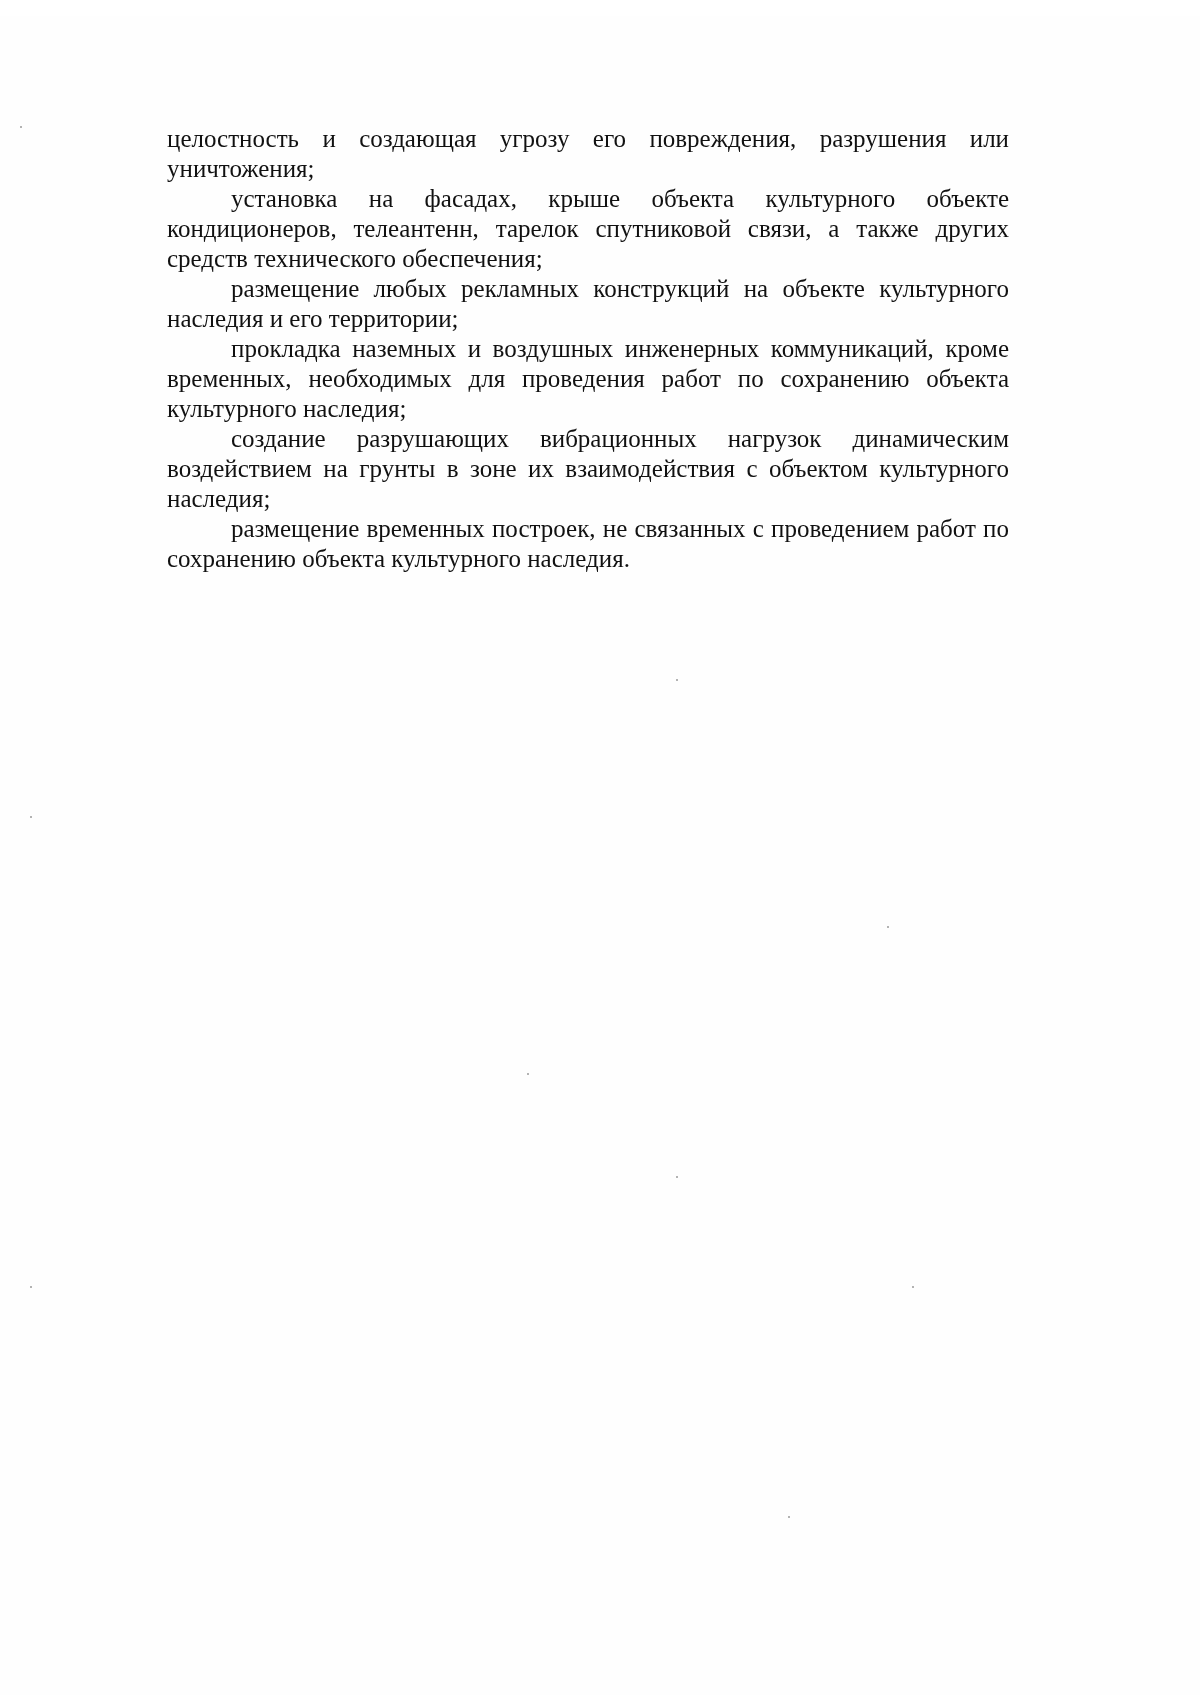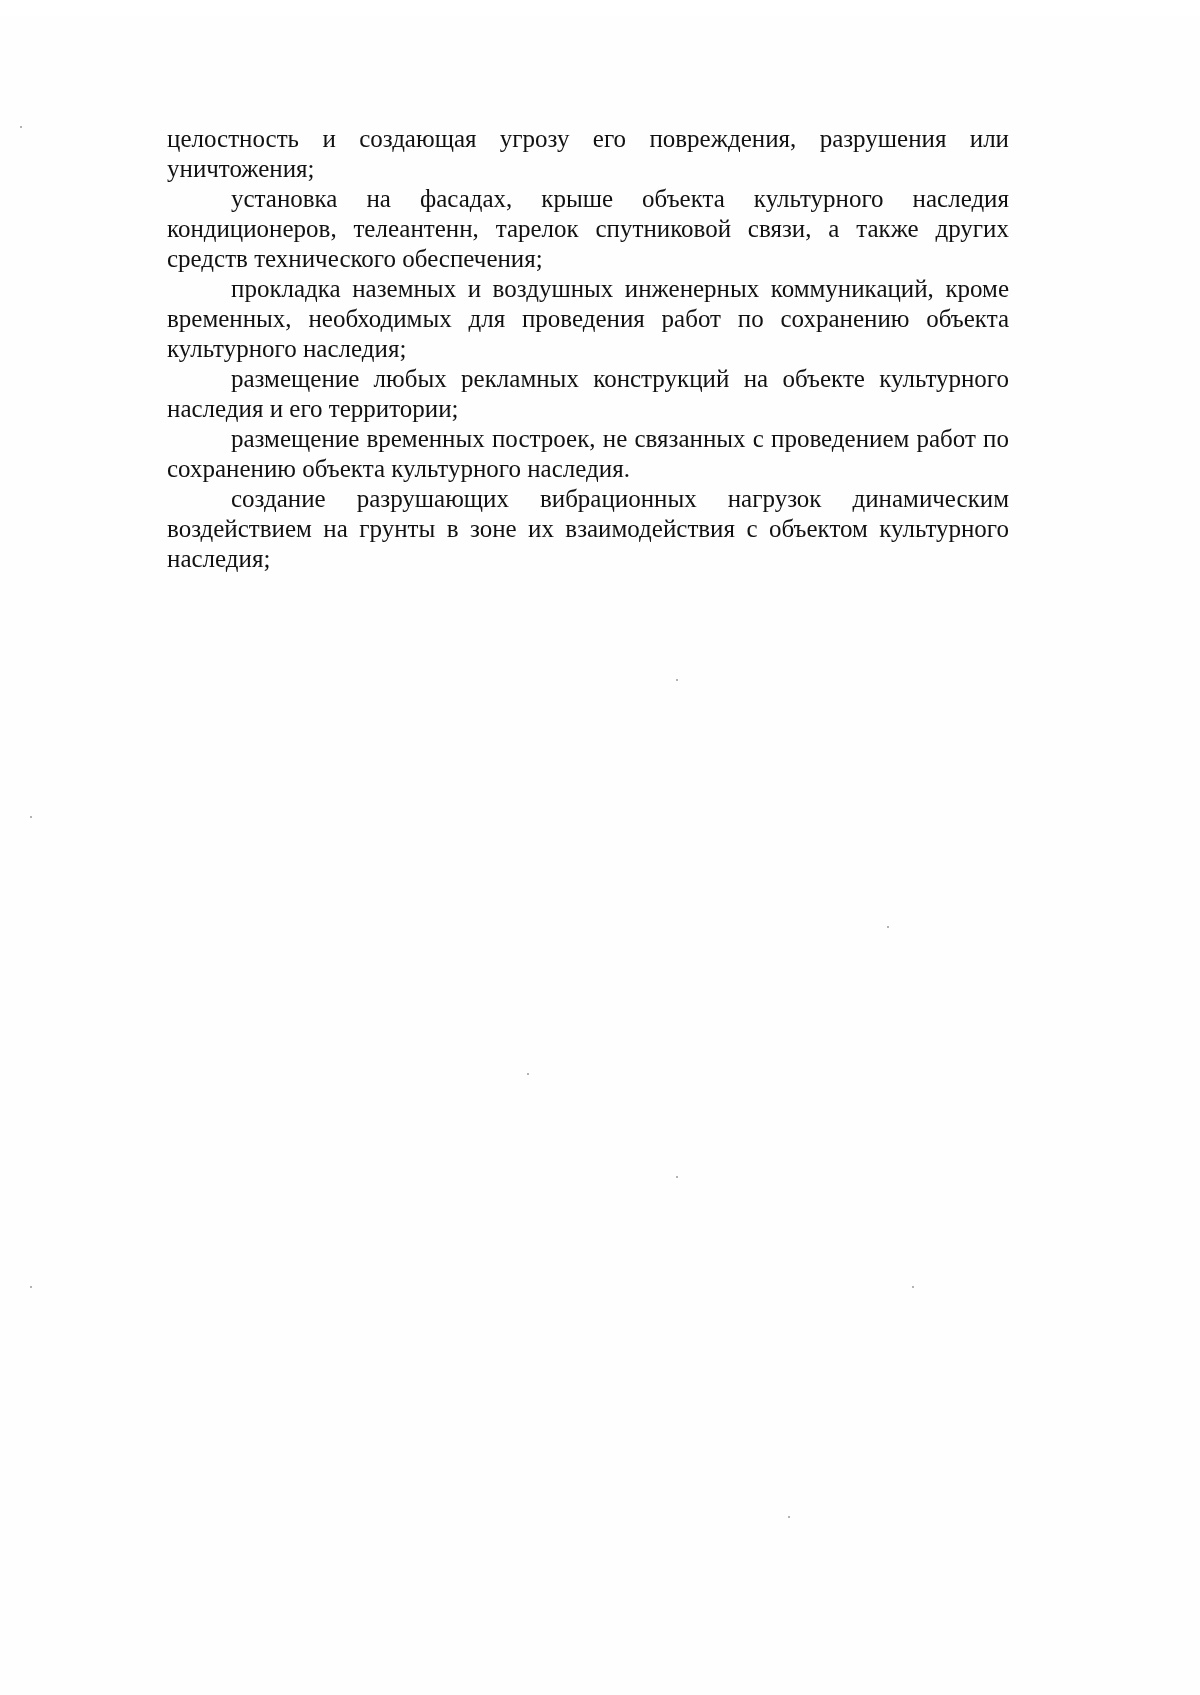--- a/index.html
+++ b/index.html
@@ -33,25 +33,25 @@
       background: #9a9a9a;
       border-radius: 1px;
     }
   </style>
 </head>
 <body>
 
 <div class="page">
   <div class="text-block">
     <p class="para no-indent">целостность и создающая угрозу его повреждения, разрушения или уничтожения;</p>
-    <p class="para">установка на фасадах, крыше объекта культурного наследия кондиционеров, телеантенн, тарелок спутниковой связи, а также других средств технического обеспечения;</p>
+    <p class="para">установка на фасадах, крыше объекта культурного объекте кондиционеров, телеантенн, тарелок спутниковой связи, а также других средств технического обеспечения;</p>
+    <p class="para">размещение любых рекламных конструкций на объекте культурного наследия и его территории;</p>
     <p class="para">прокладка наземных и воздушных инженерных коммуникаций, кроме временных, необходимых для проведения работ по сохранению объекта культурного наследия;</p>
-    <p class="para">размещение любых рекламных конструкций на объекте культурного наследия и его территории;</p>
+    <p class="para">создание разрушающих вибрационных нагрузок динамическим воздействием на грунты в зоне их взаимодействия с объектом культурного наследия;</p>
     <p class="para">размещение временных построек, не связанных с проведением работ по сохранению объекта культурного наследия.</p>
-    <p class="para">создание разрушающих вибрационных нагрузок динамическим воздействием на грунты в зоне их взаимодействия с объектом культурного наследия;</p>
   </div>
 
   <div class="speck" style="left:676px;top:663px;"></div>
   <div class="speck" style="left:527px;top:1057px;"></div>
   <div class="speck" style="left:676px;top:1160px;"></div>
   <div class="speck" style="left:912px;top:1270px;"></div>
   <div class="speck" style="left:20px;top:110px;"></div>
   <div class="speck" style="left:30px;top:800px;"></div>
   <div class="speck" style="left:30px;top:1270px;"></div>
   <div class="speck" style="left:887px;top:910px;"></div>

